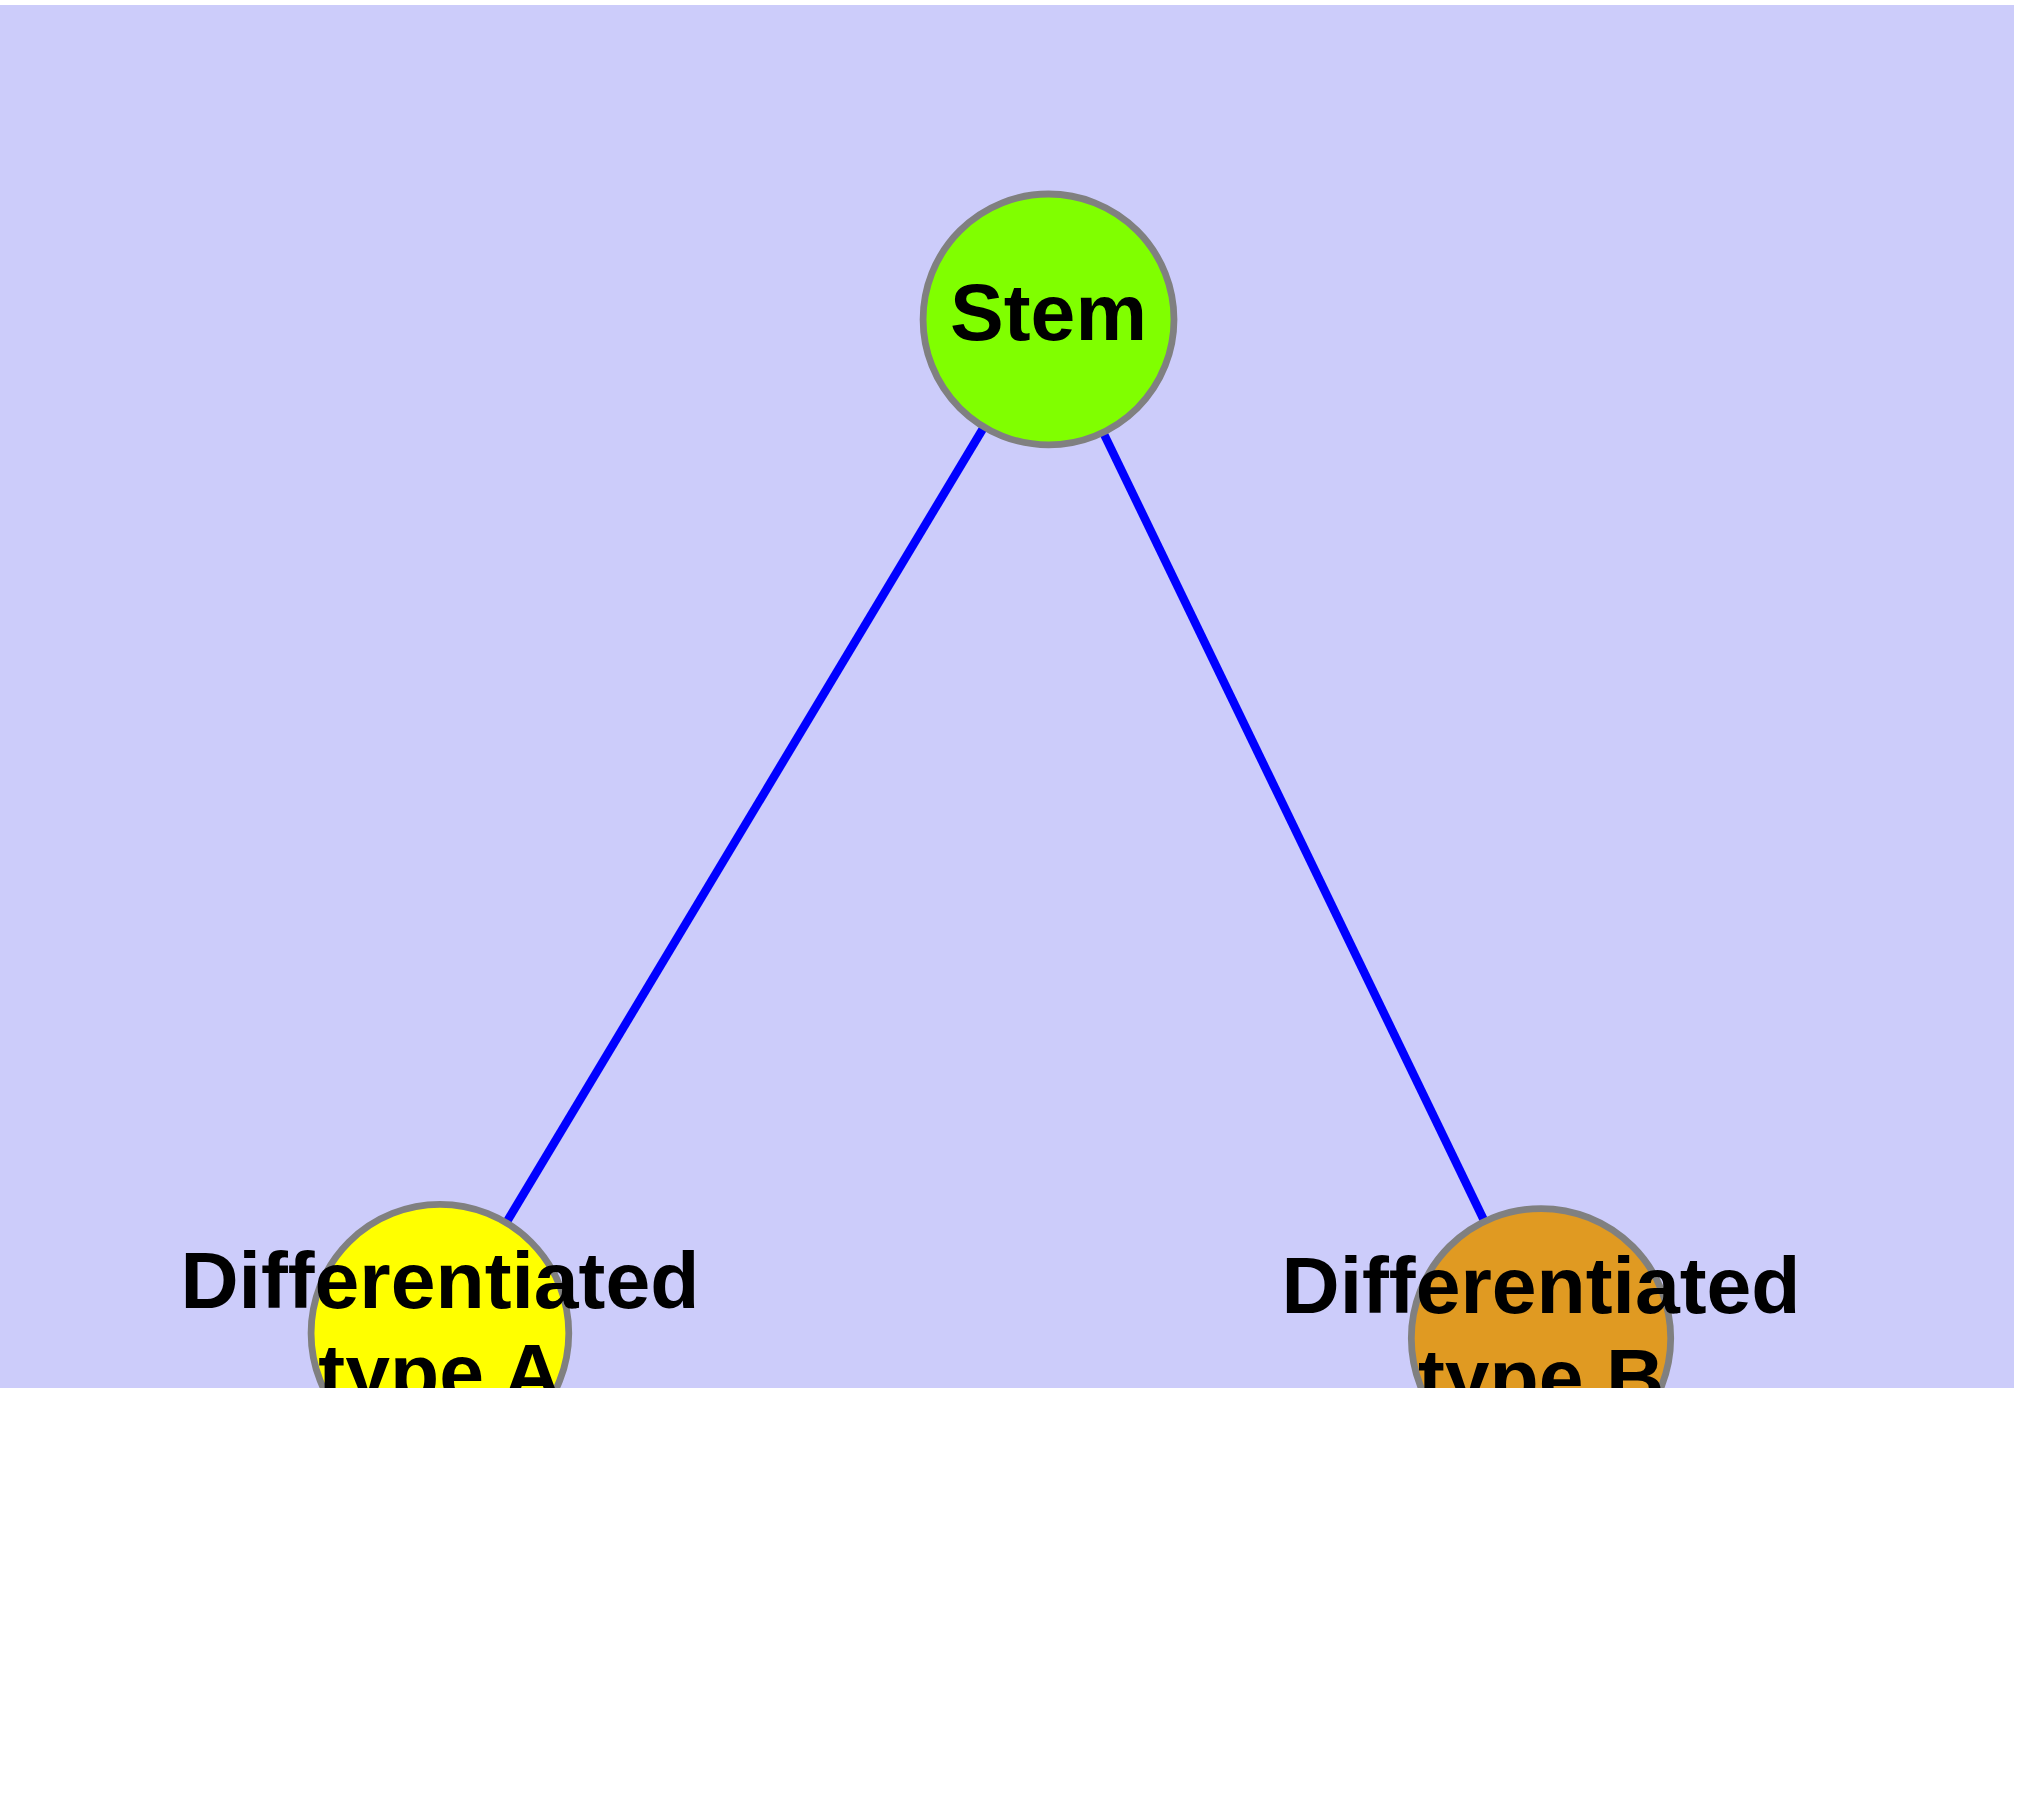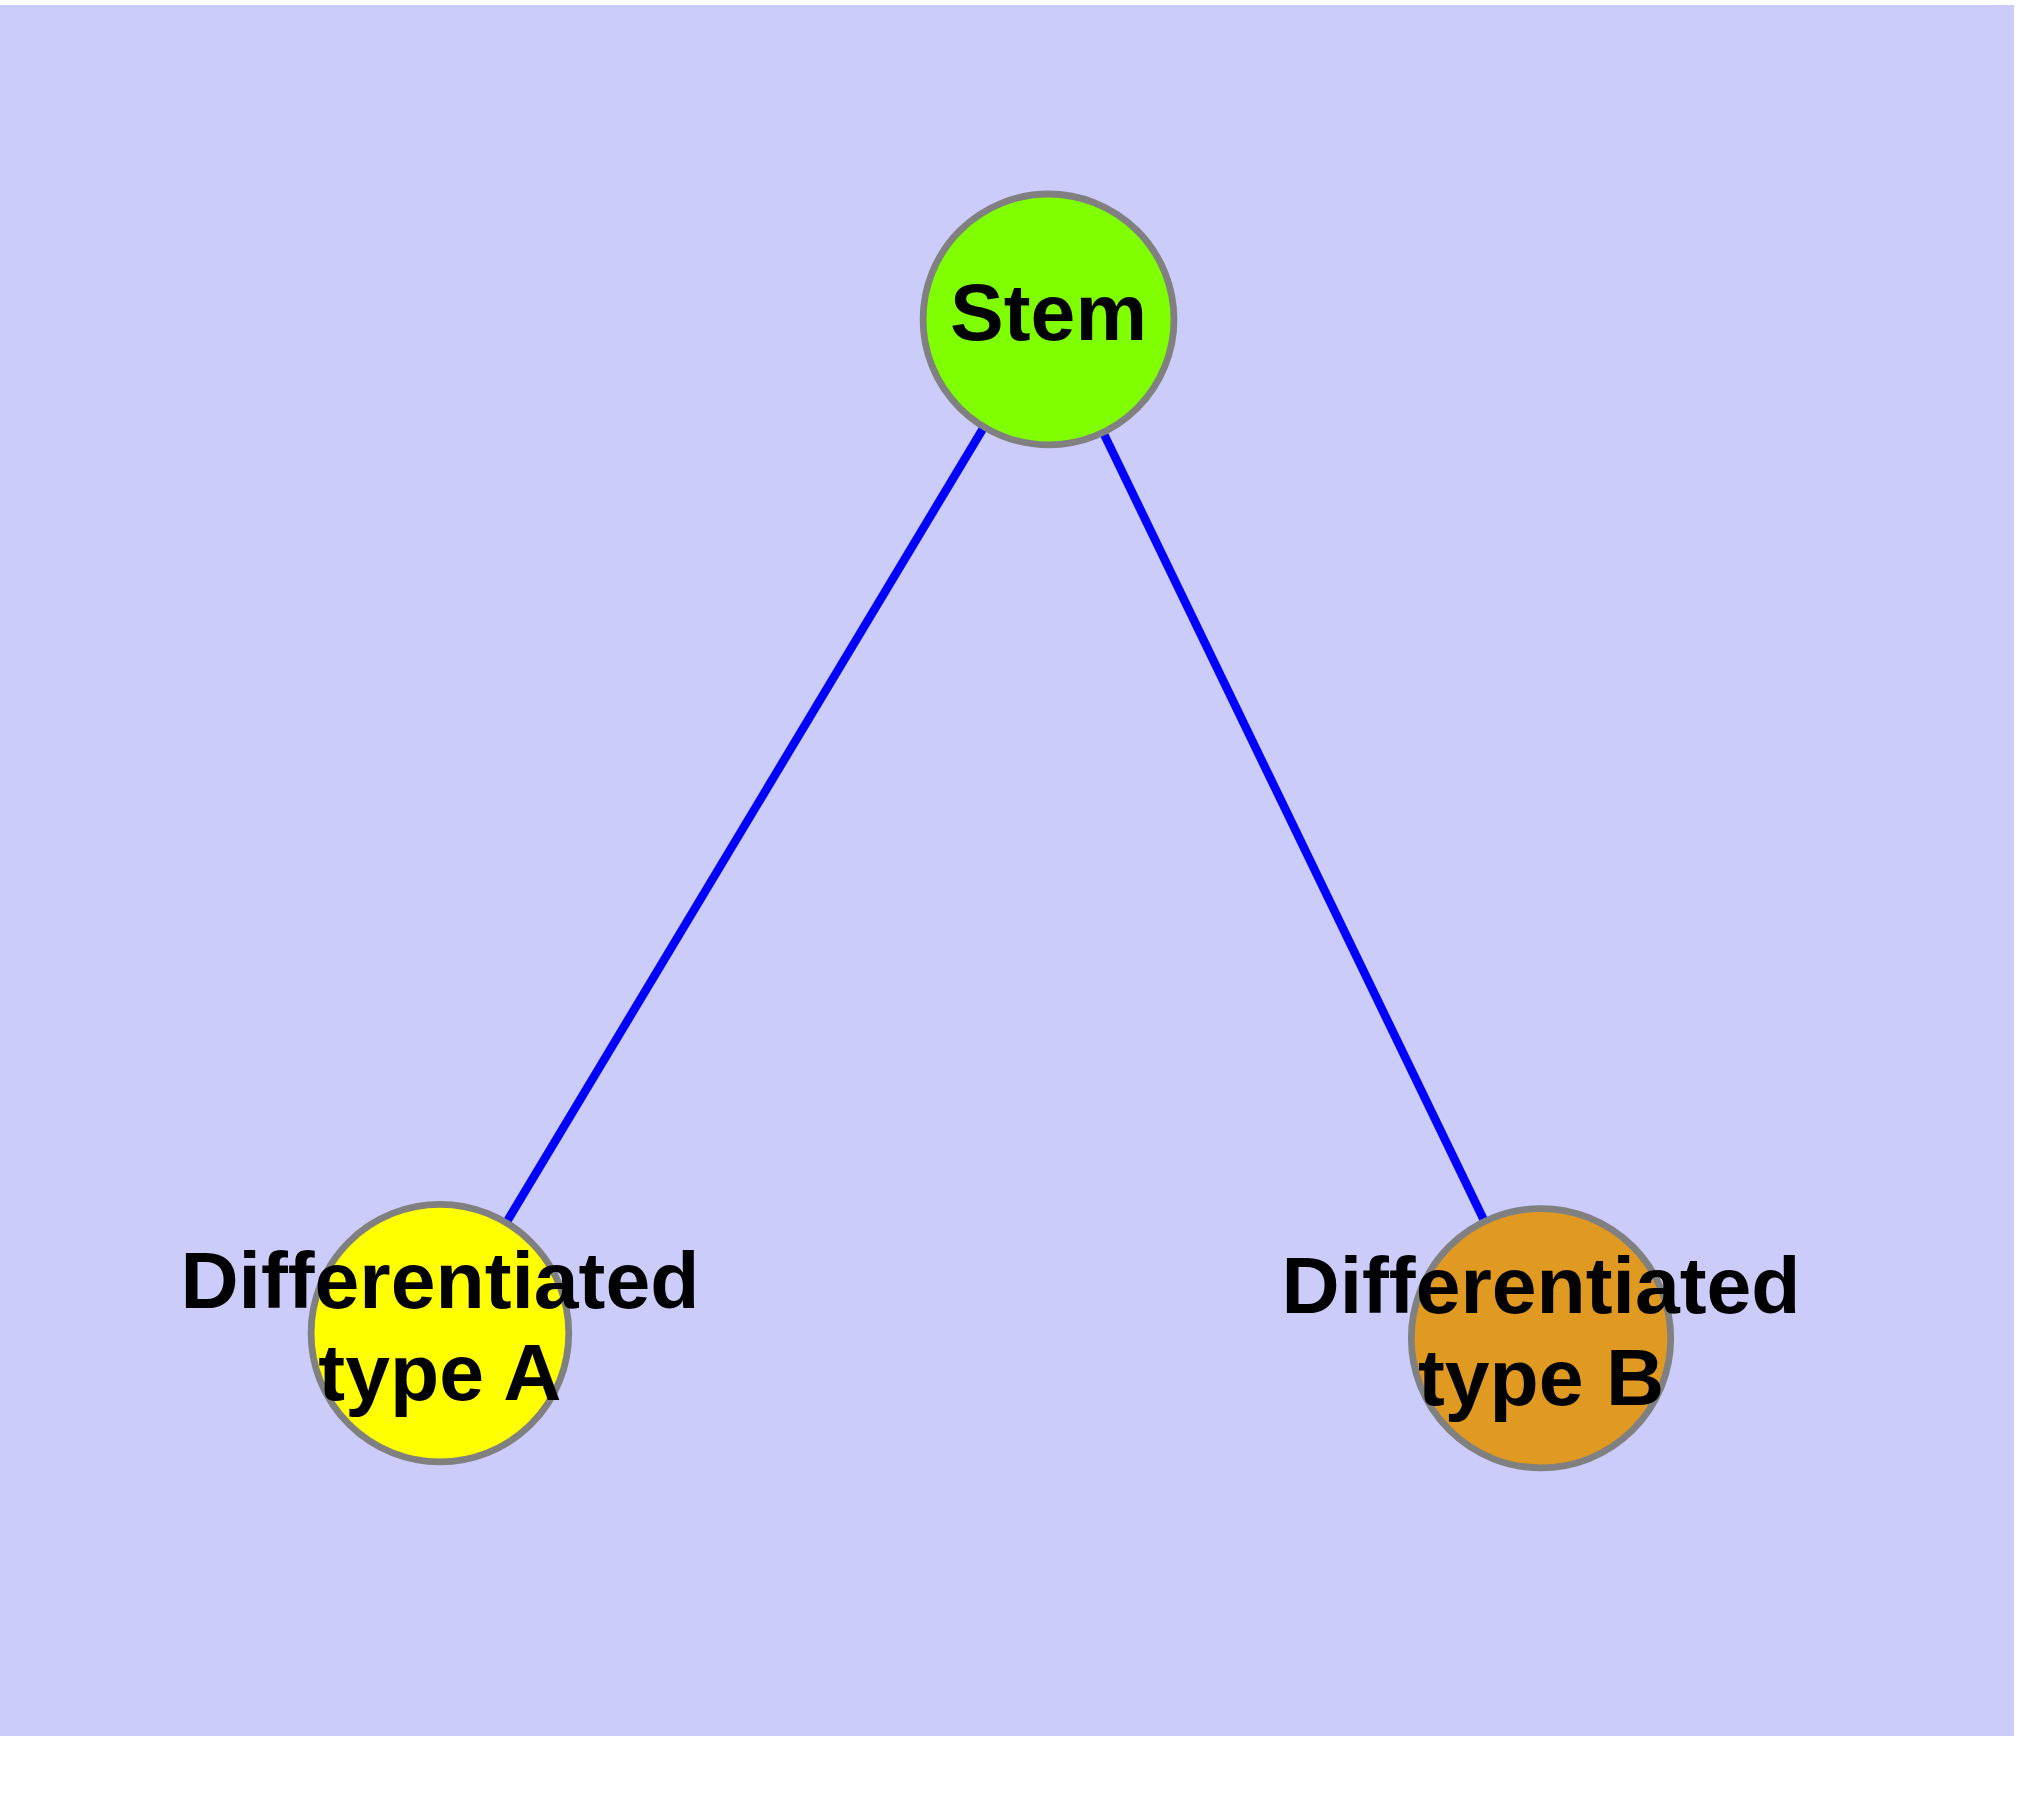--- a/index.html
+++ b/index.html
@@ -3,21 +3,21 @@
 <meta charset="utf-8">
 <style>
   html, body {
     margin: 0;
     padding: 0;
     background: #ffffff;
   }
   #stage {
     position: relative;
     width: 2021px;
-    height: 1736px;
+    height: 1388px;
     background: #ffffff;
     overflow: hidden;
     font-family: "Liberation Sans", sans-serif;
   }
   #canvas {
     position: absolute;
     left: 0px;
     top: 5.1px;
     width: 2014px;
     height: 1807px;

